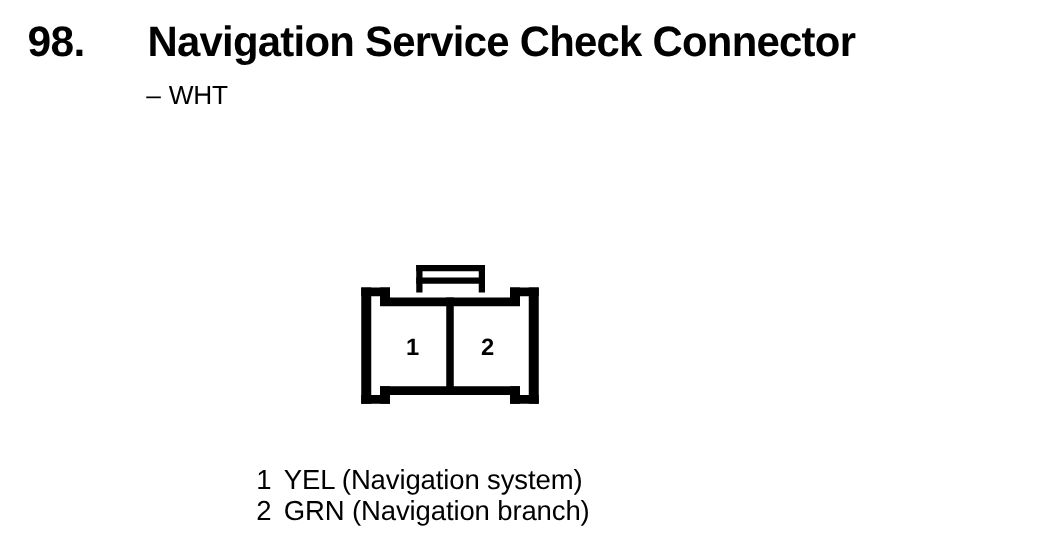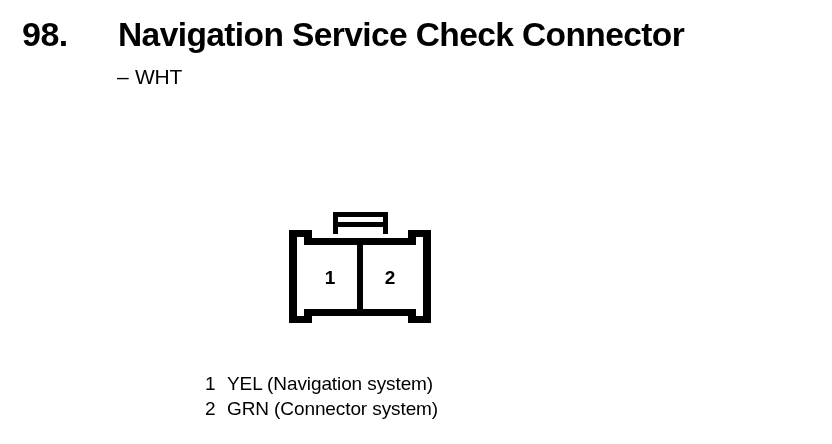--- a/index.html
+++ b/index.html
@@ -105,21 +105,21 @@
     position: absolute;
     left: 205px;
     top: 371px;
     width: 420px;
   }
   .legend-row {
     display: block;
     height: 25px;
     line-height: 25px;
     white-space: nowrap;
-    font-size: 19px;
+    font-size: 22px;
     letter-spacing: -0.1px;
   }
   .legend-num {
     display: inline-block;
     width: 22px;
     text-align: left;
   }
   .legend-desc {
     display: inline;
   }
@@ -182,18 +182,18 @@
     </svg>
   </div>
 
   <div class="legend">
 
     <div class="legend-row">
       <span class="legend-num">1</span><span class="legend-desc">YEL (Navigation system)</span>
     </div>
 
     <div class="legend-row">
-      <span class="legend-num">2</span><span class="legend-desc">GRN (Connector system)</span>
+      <span class="legend-num">2</span><span class="legend-desc">GRN (Navigation branch)</span>
     </div>
 
   </div>
 
 </div>
 
 </body></html>

